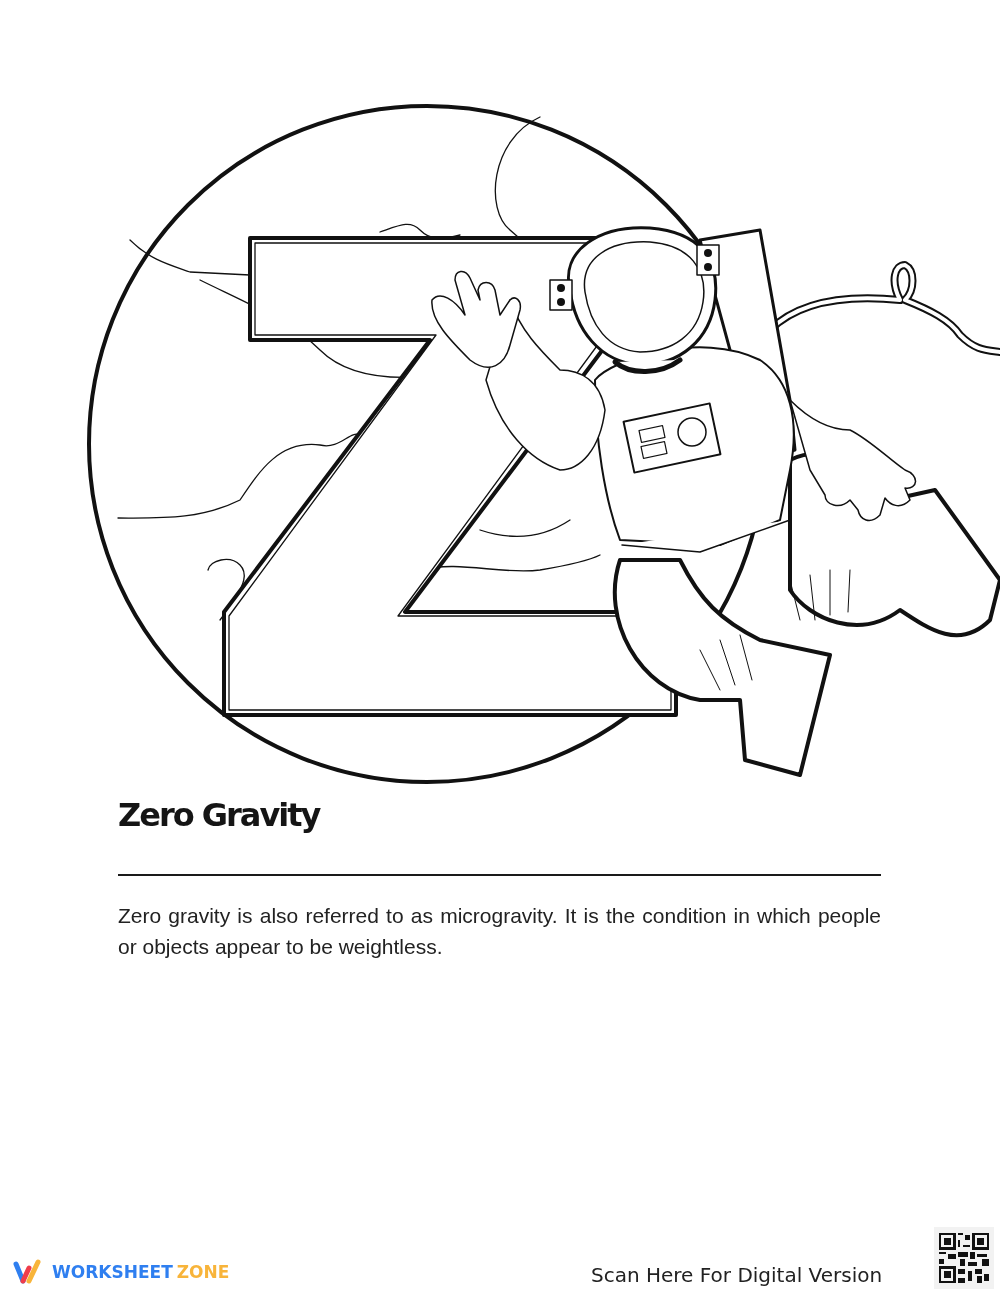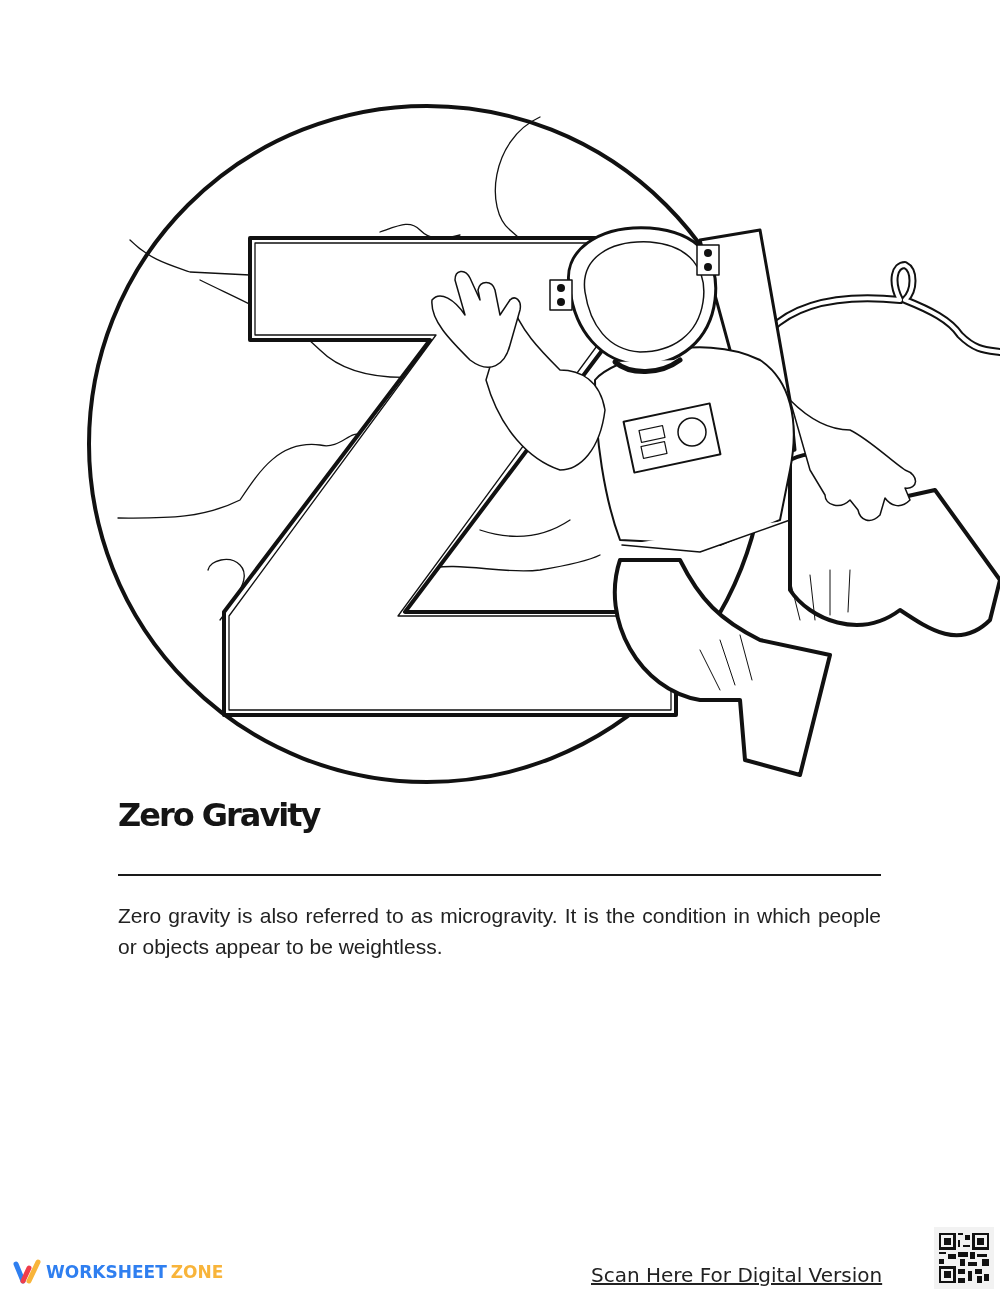--- a/index.html
+++ b/index.html
@@ -2,25 +2,25 @@
 <html><head>
 <meta charset="utf-8">
 <style>
   html, body { margin: 0; padding: 0; background: #ffffff; }
   body { width: 1000px; height: 1294px; position: relative; overflow: hidden; font-family: "Liberation Sans", sans-serif; color: #1a1a1a; }
   .illustration { position: absolute; left: 0; top: 0; width: 1000px; height: 800px; }
   .title { position: absolute; left: 118px; top: 796px; font-family: "DejaVu Sans", sans-serif; font-weight: bold; font-size: 32px; letter-spacing: -2px; color: #151515; margin: 0; line-height: 1.2; }
   .divider { position: absolute; left: 118px; top: 874px; width: 763px; height: 2px; background: #1a1a1a; border: none; margin: 0; }
   .body-text { position: absolute; left: 118px; top: 900px; width: 763px; font-family: "Liberation Sans", sans-serif; font-size: 21px; line-height: 31px; color: #222; text-align: justify; }
   .body-text p { margin: 0 0 22px 0; }
-  .footer-logo { position: absolute; left: 12px; top: 1259px; display: flex; align-items: center; }
+  .footer-logo { position: absolute; left: 12px; top: 1259px; display: flex; align-items: center; gap: 6px; }
   .logo-word { font-family: "DejaVu Sans", sans-serif; font-weight: bold; font-size: 17px; letter-spacing: 0px; }
   .logo-a { color: #2f7ff0; }
   .logo-b { color: #f8b43a; margin-left: 4px; }
-  .scan-text { position: absolute; left: 591px; top: 1263px; font-family: "DejaVu Sans", sans-serif; font-size: 20px; color: #222; text-decoration: underline; }
+  .scan-text { position: absolute; left: 591px; top: 1263px; font-family: "DejaVu Sans", sans-serif; font-size: 20px; color: #222; }
   .qr { position: absolute; left: 934px; top: 1227px; width: 60px; height: 62px; background: #f2f2f2; }
 </style>
 </head>
 <body>
 
 <svg class="illustration" viewBox="0 0 1000 800" xmlns="http://www.w3.org/2000/svg" fill="none" stroke="#111" stroke-linejoin="round" stroke-linecap="round">
 
   <g>
     <circle cx="427" cy="444" r="338" stroke-width="4" fill="#fff"></circle>
     <path d="M540 117 C 490 140, 485 210, 510 230 C 530 250, 560 260, 600 250" stroke-width="1.3"></path>

